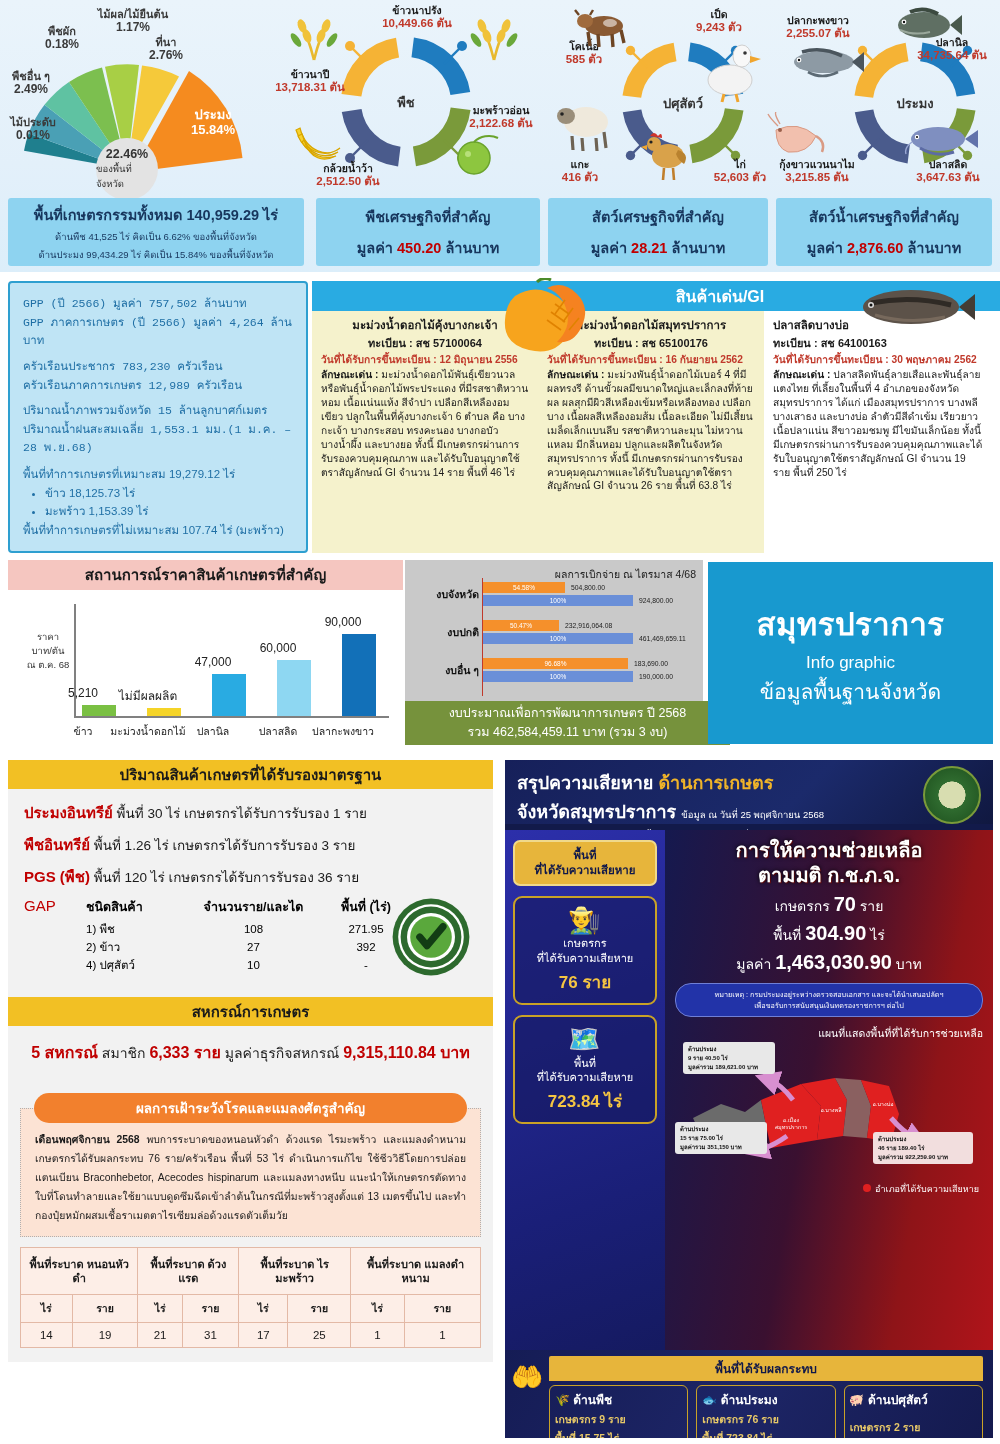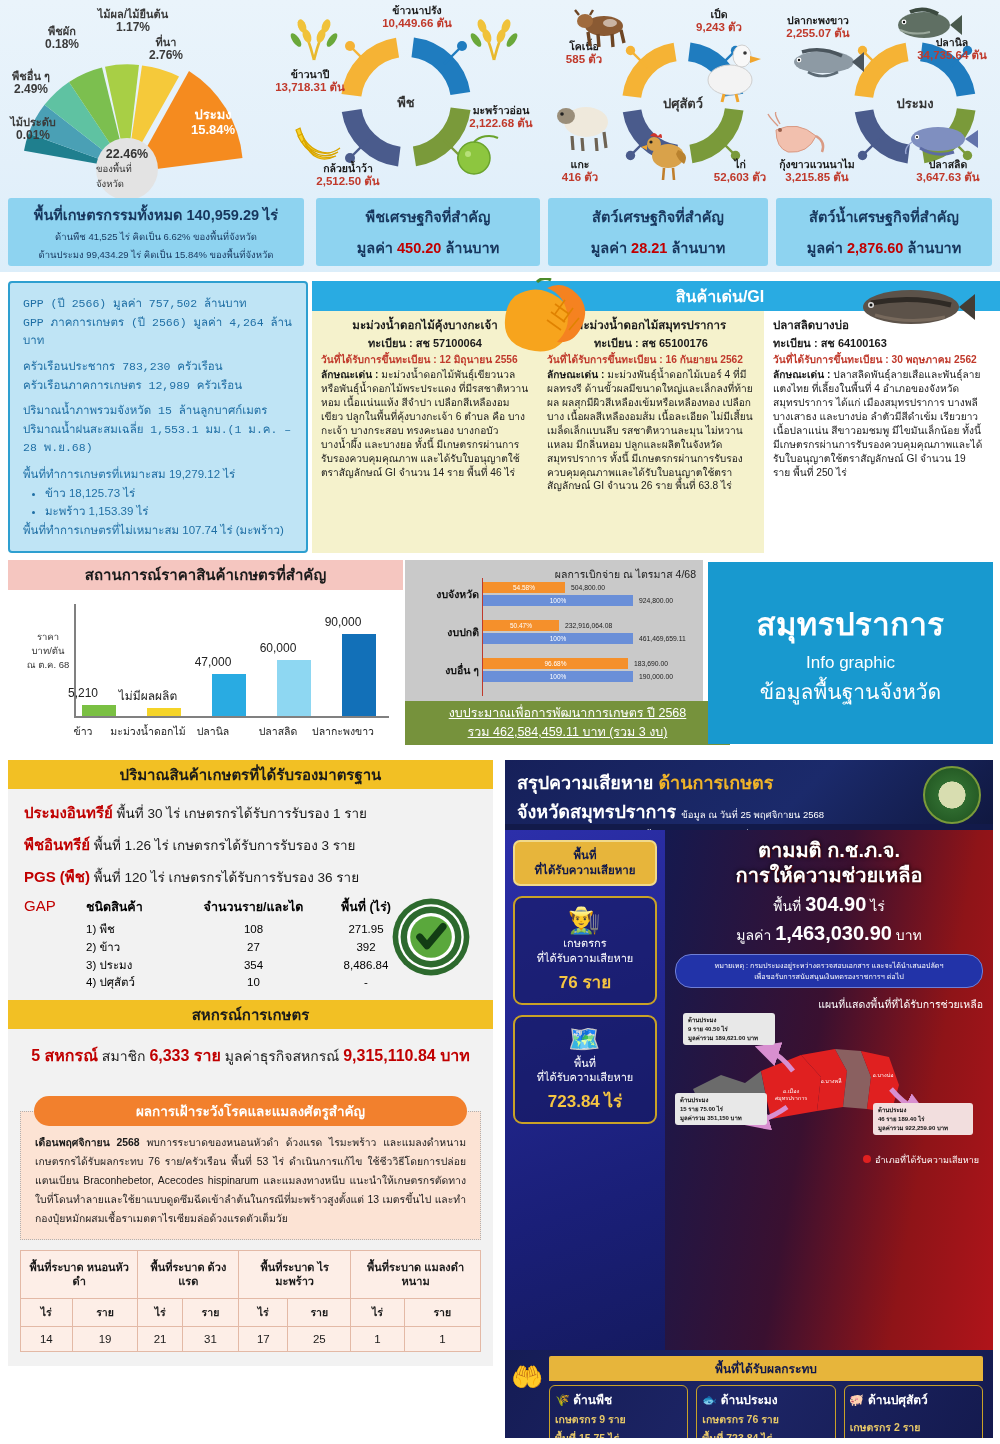--- a/index.html
+++ b/index.html
@@ -83,21 +83,21 @@
   .bgroup { position:absolute; left:78px; }
   .bgl { position:absolute; left:-74px; width:70px; text-align:right; font-size:10.5px; color:#111; font-weight:bold;}
   .bbar { position:absolute; height:11px; }
   .bbar span { position:absolute; left:0; right:0; text-align:center; font-size:6.5px; color:#fff; line-height:11px; }
   .bnum { position:absolute; font-size:6.8px; color:#222; line-height:11px; }
   .vline { position:absolute; left:77px; top:18px; width:1px; height:118px; background:#c0392b; }
   .legend { position:absolute; left:110px; top:140px; font-size:8px; color:#222; display:flex; gap:24px; }
   .legend i { display:inline-block; width:9px; height:9px; vertical-align:-1px; margin-right:4px; }
   .bfoot { position:absolute; left:0; bottom:0; width:325px; height:44px; background:#76923c;
      color:#fff; font-size:12.5px; display:flex; flex-direction:column; align-items:center;
-     justify-content:center; line-height:1.5;text-decoration:underline; }
+     justify-content:center; line-height:1.5; }
 
   .titlecard { position:absolute; left:708px; top:562px; width:285px; height:182px;
      background:#1899cf; color:#fff; display:flex; flex-direction:column;
      align-items:center; justify-content:center; }
   .titlecard .l1 { font-size:31px; font-weight:bold; letter-spacing:.5px;}
   .titlecard .l2 { font-size:17px; margin-top:4px; font-weight:300; }
   .titlecard .l3 { font-size:21px; margin-top:2px; }
 
   
   .yellowhdr { background:#f2c024; color:#1a1a1a; font-size:15px; font-weight:bold;
@@ -673,25 +673,20 @@
             <div class="c1">1) พืช</div>
             <div class="c2">108</div>
             <div class="c3">271.95</div>
           </div>
           <div class="rw">
             <div class="c1">2) ข้าว</div>
             <div class="c2">27</div>
             <div class="c3">392</div>
           </div>
           <div class="rw">
-            <div class="c1">3) ประมง</div>
-            <div class="c2">354</div>
-            <div class="c3">8,486.84</div>
-          </div>
-          <div class="rw">
             <div class="c1">4) ปศุสัตว์</div>
             <div class="c2">10</div>
             <div class="c3">-</div>
           </div>
         </div>
       </div>
       <svg class="gapseal" viewBox="0 0 100 100">
         <circle cx="50" cy="50" r="48" fill="#2d6a2e"></circle>
         <circle cx="50" cy="50" r="41" fill="#fff"></circle>
         <circle cx="50" cy="50" r="38" fill="#2d6a2e"></circle>
@@ -776,22 +771,27 @@
       <div class="statcard">
         <div class="ic">🗺️</div>
         <div class="cap" style="white-space:pre-line">พื้นที่
 ที่ได้รับความเสียหาย</div>
         <div class="num">723.84 ไร่</div>
       </div>
     </div>
 
     <div class="dk-right">
       <div class="aidttl">
+        <div>การให้ความช่วยเหลือ</div>
         <div>ตามมติ ก.ช.ภ.จ.</div>
-        <div>การให้ความช่วยเหลือ</div>
+      </div>
+      <div class="aidrow">
+        <span>เกษตรกร</span>
+        <span class="v">70</span>
+        <span>ราย</span>
       </div>
       <div class="aidrow">
         <span>พื้นที่</span>
         <span class="v">304.90</span>
         <span>ไร่</span>
       </div>
       <div class="aidrow">
         <span>มูลค่า</span>
         <span class="v">1,463,030.90</span>
         <span>บาท</span>

